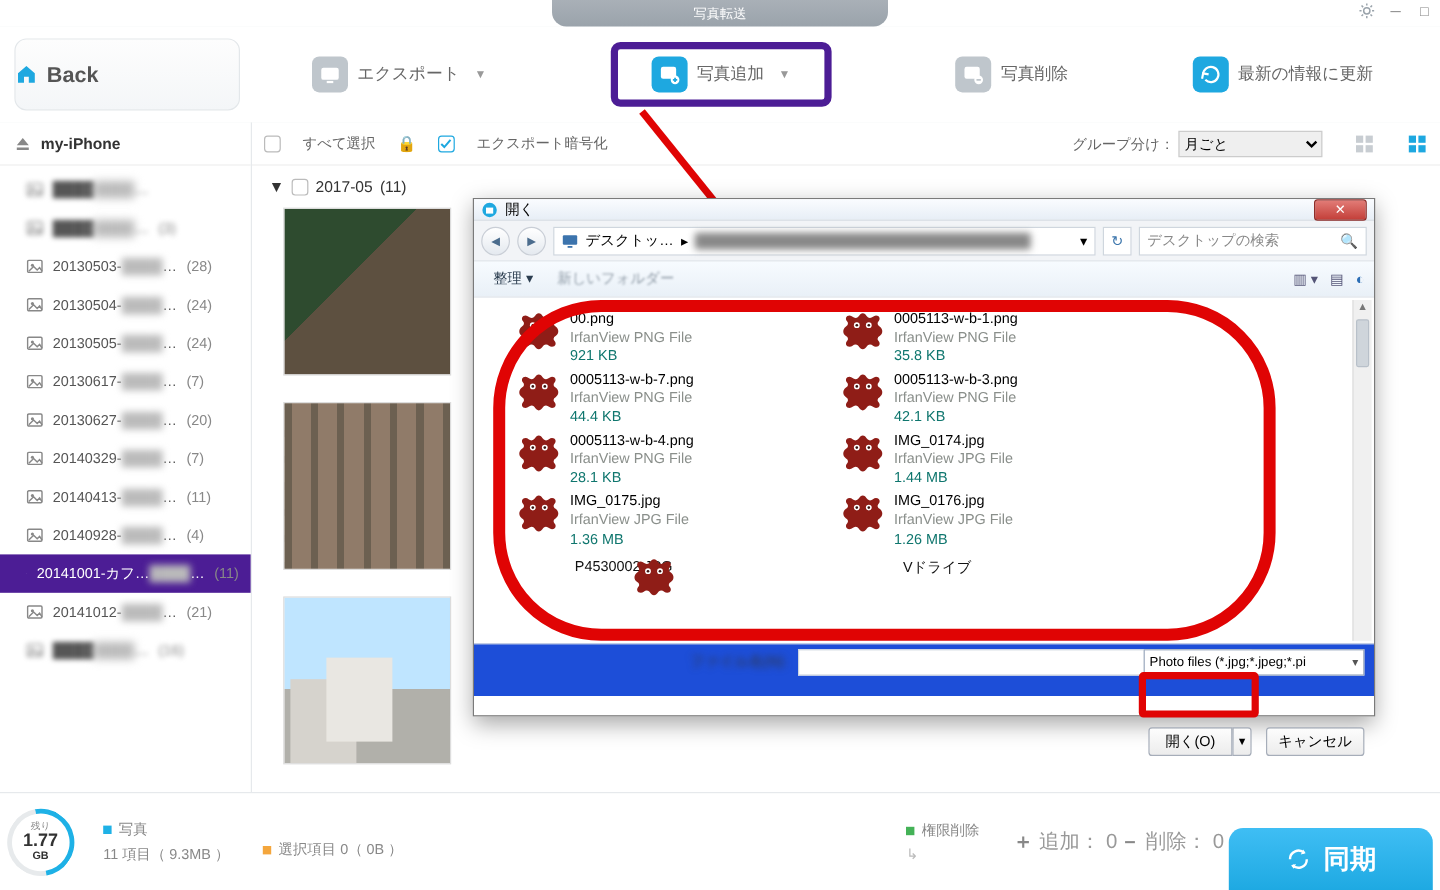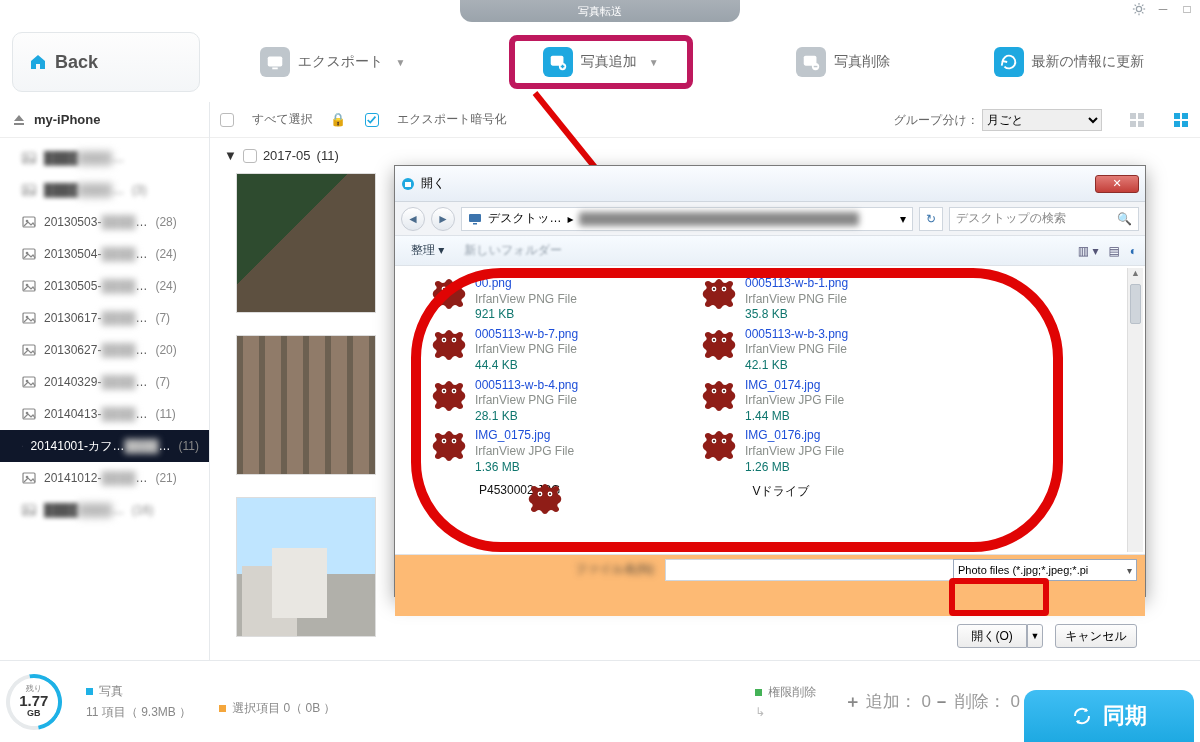--- a/index.html
+++ b/index.html
@@ -10,40 +10,40 @@
   .title-tab { position:absolute; left:50%; transform:translateX(-50%); top:0; width:280px; height:22px;
     background:linear-gradient(#a9b0b7,#9aa3ab); border-radius:0 0 12px 12px; color:#fff; font-size:11px;
     display:flex; align-items:center; justify-content:center; }
   .title-win-controls{position:absolute; right:6px; top:2px; display:flex; gap:10px; align-items:center;}
   .title-win-controls span{width:14px; height:14px; display:inline-flex; align-items:center; justify-content:center; color:#888; font-size:12px;}
   .gear{width:16px;height:16px;}
 
   
   .toolbar{height:80px; background:#fff; display:flex; align-items:center; padding:0 4px;}
   .back-btn{ width:188px; height:60px; margin:0 8px; background:linear-gradient(#fdfdfd,#f4f6f8);
-    border:1px solid #e3e7ea; border-radius:10px; display:flex; align-items:center; padding-left:16px;
+    border:1px solid #e3e7ea; border-radius:10px; display:flex; align-items:center; 
     font-size:18px; font-weight:bold; color:#555; gap:8px;}
   .home-ico{width:18px;height:18px; display:inline-block;}
   .tb-actions{flex:1; display:flex; align-items:center; justify-content:space-around;}
   .tb-item{display:flex; align-items:center; gap:8px; color:#666; font-size:14px; }
   .tb-icon{width:30px;height:30px; background:#bfc6cc; border-radius:6px; display:inline-flex; align-items:center; justify-content:center;}
   .tb-icon.cyan{background:#1ea8e0;}
   .tiny-arrow{font-size:10px; color:#999; margin-left:4px;}
-  .highlight-box{ border:6px solid #be185d; border-radius:8px; padding:6px 28px; }
+  .highlight-box{ border:6px solid #4c1d95; border-radius:8px; padding:6px 28px; }
 
   
   .main{ position:absolute; top:102px; left:0; right:0; bottom:82px; display:flex; }
 
   .sidebar{width:210px; background:#fff; border-right:1px solid #e6e9ec; display:flex; flex-direction:column;}
   .side-head{height:36px; display:flex; align-items:center; gap:8px; padding:0 12px; font-size:13px; font-weight:bold; color:#333; border-bottom:1px solid #eee;}
   .eject{width:14px;height:14px;}
   .side-list{flex:1; overflow:hidden; padding:4px 0;}
   .side-item{height:32px; display:flex; align-items:center; padding:0 10px 0 22px; font-size:12px; color:#555; gap:8px; white-space:nowrap; overflow:hidden;}
   .side-item .count{color:#888;}
-  .side-item.active{background:#0f172a; color:#fff;}
+  .side-item.active{background:#4c1d95; color:#fff;}
   .side-item.blur{filter:blur(2px);}
   .pic-ico{width:14px;height:14px;}
   .user-ico{width:14px;height:14px; color:#fff;}
 
   .content{flex:1; background:#fff; display:flex; flex-direction:column;}
   .content-top{height:36px; display:flex; align-items:center; padding:0 10px; gap:18px; border-bottom:1px solid #eee; font-size:12px; color:#666;}
   .chk{width:14px;height:14px; border:1px solid #bbb; border-radius:3px; display:inline-block;}
   .lock{color:#f3a52f; font-size:13px;}
   .content-top .spacer{flex:1;}
   .grp select{border:1px solid #ccc; height:22px; width:120px; font-size:12px;}
@@ -82,48 +82,48 @@
      background:linear-gradient(#3fbef4,#1ea9e2); border-radius:12px 12px 0 0; color:#fff;
      display:flex; align-items:center; justify-content:center; gap:10px; font-size:22px; font-weight:bold;}
   .sync-ic{width:22px; height:22px;}
 
   
   .arrow{position:absolute; stroke:#e00404; fill:#e00404;}
 
   
   .dialog{position:absolute; left:394px; top:165px; width:752px; height:432px;
     background:#fff; border:1px solid #7a7a7a; box-shadow:0 6px 18px rgba(0,0,0,.35);}
-  .dlg-title{height:36px; background:linear-gradient(#fafcff,#e7eef6); display:flex; align-items:center; padding:0 6px; border-bottom:1px solid #cfd6de; font-size:12px;}
+  .dlg-title{height:18px; background:linear-gradient(#fafcff,#e7eef6); display:flex; align-items:center; padding:0 6px; border-bottom:1px solid #cfd6de; font-size:12px;}
   .dlg-title .t{margin-left:6px;}
   .dlg-x{margin-left:auto; width:44px; height:18px; background:linear-gradient(#e27c77,#c33f39); border:1px solid #8d2d29; border-radius:3px; color:#fff; font-size:11px; display:flex; align-items:center; justify-content:center;}
   .dlg-nav{height:34px; background:#f2f4f7; display:flex; align-items:center; gap:6px; padding:0 6px; border-bottom:1px solid #dde2e8;}
   .nav-btn{width:24px;height:24px; border-radius:50%; background:linear-gradient(#fff,#e4e9ef); border:1px solid #c9ced6; display:flex; align-items:center; justify-content:center; color:#4b6c8d; font-size:12px;}
   .addr{flex:1; height:24px; border:1px solid #cfd6de; background:#fff; display:flex; align-items:center; font-size:12px; padding:0 6px; gap:6px;}
   .addr .seg{filter:blur(3px);}
   .reload{width:24px;height:24px; border:1px solid #cfd6de; background:#fff; display:flex; align-items:center; justify-content:center; color:#3a74ab; font-size:12px;}
   .search{width:190px; height:24px; border:1px solid #cfd6de; background:#fff; display:flex; align-items:center; padding:0 6px; font-size:12px; color:#888;}
   .dlg-tool{height:30px; background:linear-gradient(#f7fbff,#e9f0f7); border-bottom:1px solid #dde2e8; display:flex; align-items:center; font-size:12px; color:#2c3e50; padding:0 8px; gap:12px;}
   .dlg-tool .rt{margin-left:auto; display:flex; align-items:center; gap:10px; color:#557;}
   .organize{padding:2px 8px;}
   .dlg-body{position:relative; height:288px; overflow:hidden;}
   .file-grid{display:grid; grid-template-columns:270px 270px; gap:4px 0; padding:10px 12px 6px 36px;}
   .file{display:flex; gap:8px; font-size:12px; line-height:1.3;}
   .f-ico{width:36px;height:36px; position:relative;}
   .f-ico svg{width:36px;height:36px;}
-  .f-lines .nm{color:#1d4ed8;}
+  .f-lines .nm{color:#000000;}
   .f-lines .ty{color:#8a8f8b;}
   .f-lines .sz{color:#0f766e;}
   .extra-row{display:flex; gap:192px; padding-left:84px; font-size:12px; color:#111; margin-top:2px;}
   .extra-row .f-ico{width:20px;height:20px; position:absolute; left:48px; margin-top:-2px;}
   .big-circle{position:absolute; left:16px; top:2px; width:652px; height:284px; border:10px solid #e00404; border-radius:90px; pointer-events:none;}
   .scroll{position:absolute; right:2px; top:2px; bottom:2px; width:16px; background:#f0f0f0; border-left:1px solid #ddd;}
   .scroll .tr{height:14px; text-align:center; font-size:9px; color:#777;}
   .scroll .th{height:40px; margin:2px; background:#cfd5db; border:1px solid #b8c0c9; border-radius:2px;}
 
-  .dlg-foot{height:62px; background:#fdba74; border-top:1px solid #dfe3e8; position:relative;}
+  .dlg-foot{height:44px; background:#1d4ed8; border-top:1px solid #dfe3e8; position:relative;}
   .file-combo{position:absolute; left:270px; top:4px; width:378px; height:22px; border:1px solid #cfd6de; background:#fff;}
   .type-combo{position:absolute; right:8px; top:4px; width:184px; height:22px; border:1px solid #9aa8bd; background:#fff; font-size:11px; padding:2px 4px; display:flex; align-items:center;}
   .type-combo::after{content:"▾"; margin-left:auto; font-size:10px; color:#555;}
   .btn{height:24px; font-size:12px; background:linear-gradient(#fdfdfd,#ececec); border:1px solid #a6adb9; border-radius:3px; display:inline-flex; align-items:center; justify-content:center;margin-top:39px;}
   .open-wrap{position:absolute; right:102px; top:30px; display:flex;}
   .open-btn{width:70px; border-radius:3px 0 0 3px;}
   .open-drop{width:16px; border-left:1px solid #a6adb9; border-radius:0 3px 3px 0; display:flex; align-items:center; justify-content:center; font-size:9px;}
   .cancel-btn{position:absolute; right:8px; top:30px; width:82px;}
   .open-highlight{position:absolute; right:96px; top:23px; width:100px; height:38px; border:6px solid #e00404; border-radius:4px; pointer-events:none;}
   .file-label-blur{position:absolute; left:180px; top:6px; font-size:12px; color:#333; filter:blur(3px);}
@@ -302,20 +302,27 @@
           <span>20140329-<span style="filter:blur(3px);color:#bbb">████</span>… </span>
           <span class="count">(7)</span>
         </div>
         <div class="side-item">
           <svg class="pic-ico" viewBox="0 0 14 14">
             <use href="#pic-ico"></use>
           </svg>
           <span>20140413-<span style="filter:blur(3px);color:#bbb">████</span>… </span>
           <span class="count">(11)</span>
         </div>
+        <div class="side-item">
+          <svg class="pic-ico" viewBox="0 0 14 14">
+            <use href="#pic-ico"></use>
+          </svg>
+          <span>20140928-<span style="filter:blur(3px);color:#bbb">████</span>… </span>
+          <span class="count">(4)</span>
+        </div>
         <div class="side-item active">
           <svg class="user-ico" viewBox="0 0 14 14">
             <circle cx="7" cy="5" r="2.5" fill="#fff"></circle>
             <path d="M2 13c0-3 3-4 5-4s5 1 5 4" fill="#fff"></path>
           </svg>
           <span>20141001-カフ…<span style="filter:blur(3px);color:#bbb">████</span>… </span>
           <span class="count">(11)</span>
         </div>
         <div class="side-item">
           <svg class="pic-ico" viewBox="0 0 14 14">

